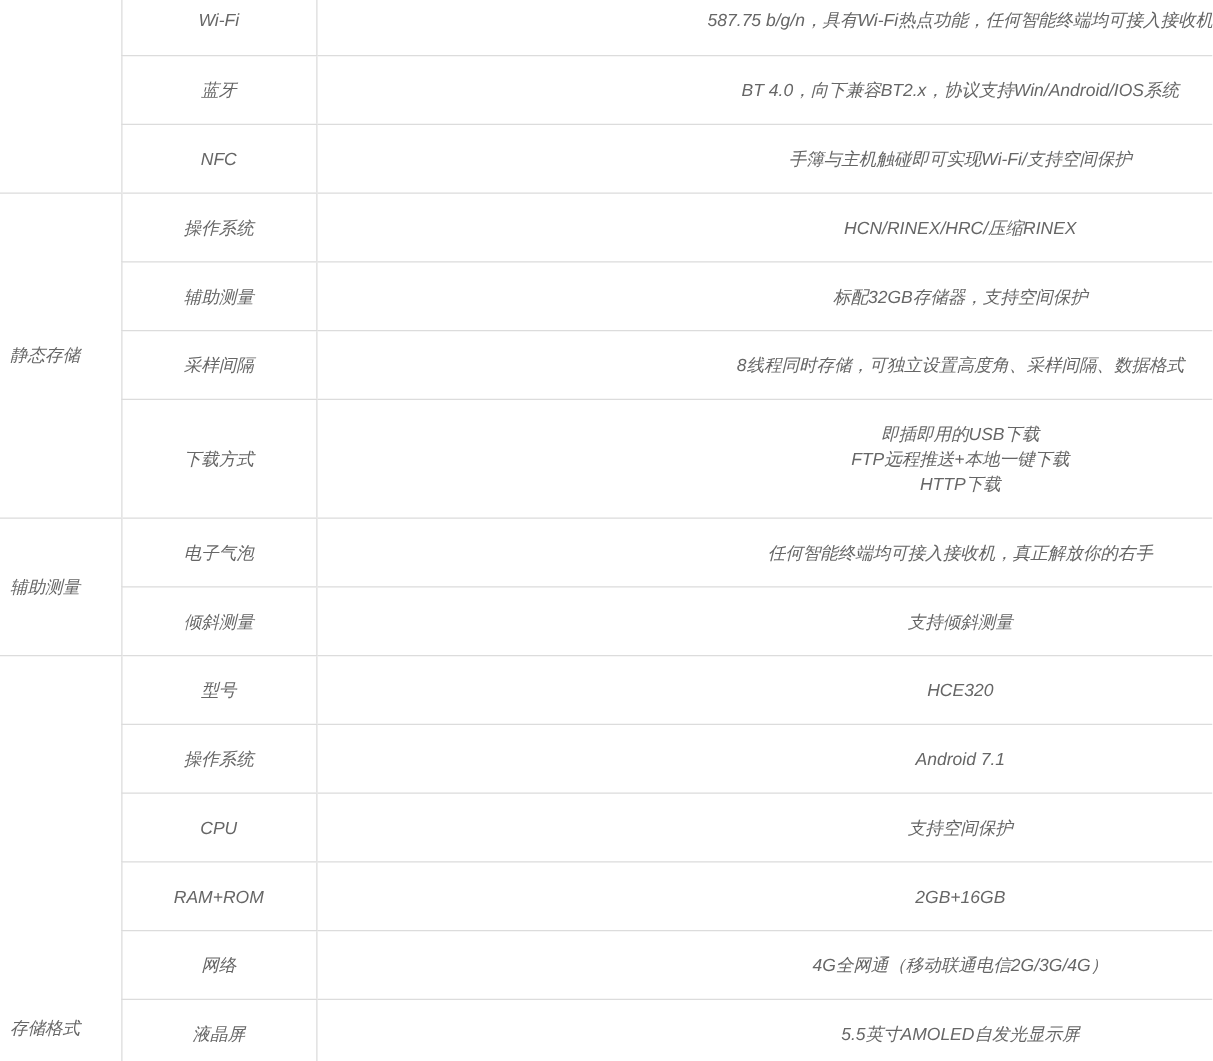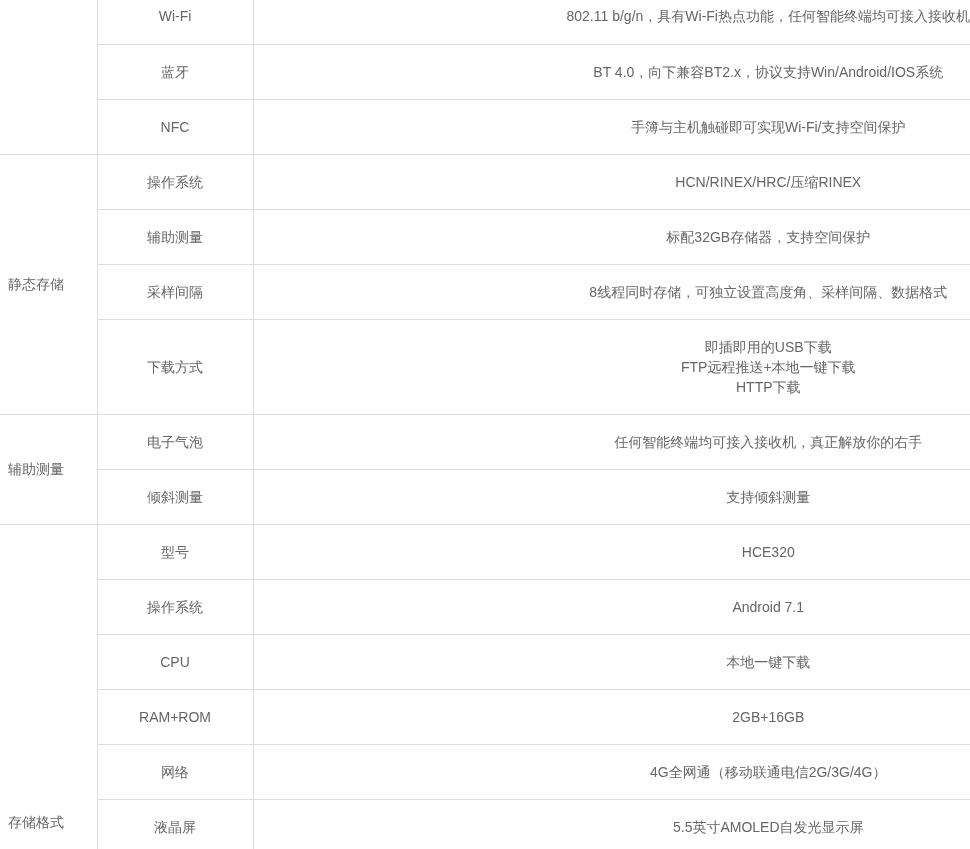--- a/index.html
+++ b/index.html
@@ -6,20 +6,21 @@
     margin: 0;
     padding: 0;
     background: #ffffff;
   }
   .screen {
     position: relative;
     width: 970px;
     height: 849px;
     overflow: hidden;
     background: var(--background, #ffffff);
+    font-style: italic;
   }
   table.spec {
     table-layout: fixed;
     width: 1283px;
     border-collapse: collapse;
     margin-top: -11px;
     font-family: "Liberation Sans", "DejaVu Sans", sans-serif;
   }
   col.c1 { width: 97px; }
   col.c2 { width: 156px; }
@@ -62,21 +63,21 @@
     <tbody>
 
       <tr class="r">
         <td class="cat" rowspan="3">
           <span></span>
         </td>
         <td class="param">
           <span>Wi-Fi</span>
         </td>
         <td class="val">
-          <span>802.11 b/g/n，具有Wi-Fi热点功能，任何智能终端均可接入接收机</span>
+          <span>587.75 b/g/n，具有Wi-Fi热点功能，任何智能终端均可接入接收机</span>
         </td>
       </tr>
       <tr class="r">
         <td class="param">
           <span>蓝牙</span>
         </td>
         <td class="val">
           <span>BT 4.0，向下兼容BT2.x，协议支持Win/Android/IOS系统</span>
         </td>
       </tr>
@@ -164,21 +165,21 @@
         </td>
         <td class="val">
           <span>Android 7.1</span>
         </td>
       </tr>
       <tr class="r">
         <td class="param">
           <span>CPU</span>
         </td>
         <td class="val">
-          <span>本地一键下载</span>
+          <span>支持空间保护</span>
         </td>
       </tr>
       <tr class="r">
         <td class="param">
           <span>RAM+ROM</span>
         </td>
         <td class="val">
           <span>2GB+16GB</span>
         </td>
       </tr>

